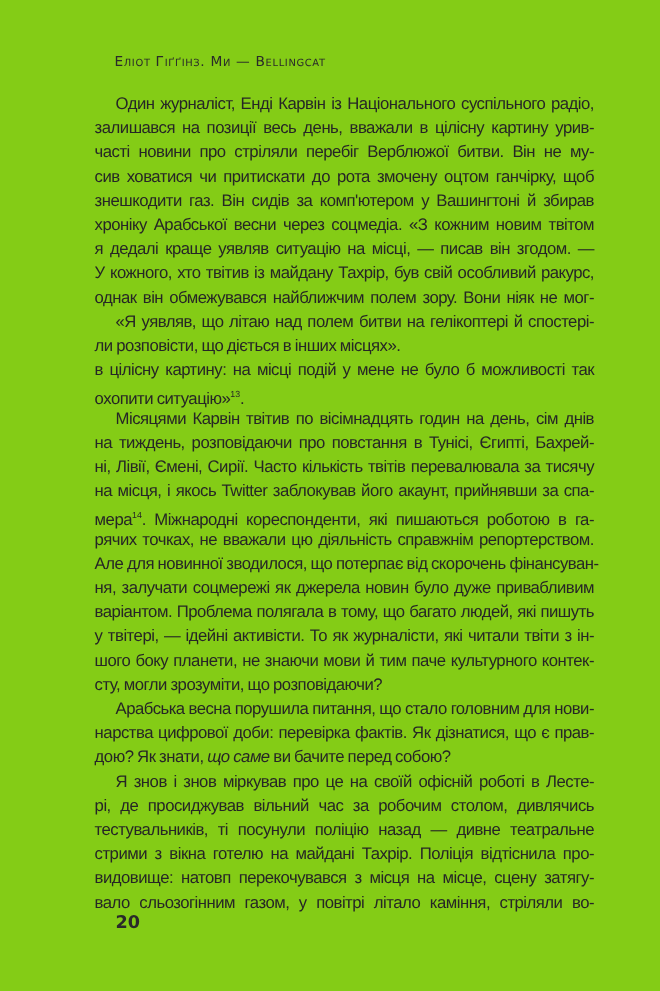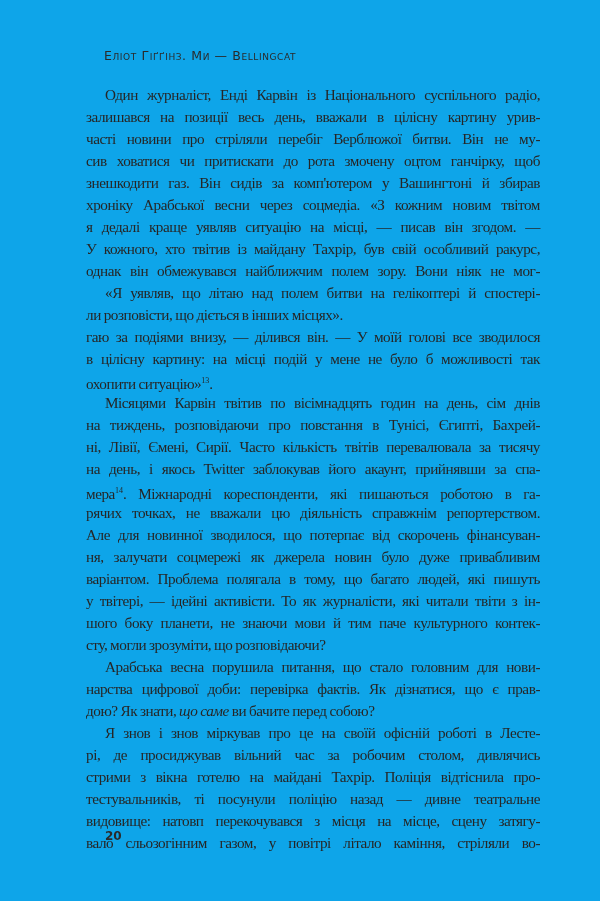--- a/index.html
+++ b/index.html
@@ -1,39 +1,39 @@
 <!DOCTYPE html>
 <html><head>
 <meta charset="utf-8">
 <style>
   html, body { margin: 0; padding: 0; background: #ffffff; }
   body { width: 600px; height: 901px; position: relative; overflow: hidden; }
-  .page { position: absolute; left: 0; top: 0; width: 600px; height: 901px; background: #0ea5e9; }
+  .page { position: absolute; left: 0; top: 0; width: 600px; height: 901px; background: #84cc16; }
   .running-head {
     position: absolute; left: 104px; top: 48px;
     font-family: "DejaVu Sans", sans-serif; font-size: 12.5px; letter-spacing: 0.6px;
     color: #2a2a2a; font-variant: small-caps;
   }
   .body-text {
     position: absolute; left: 86px; top: 84px; width: 454px;
-    font-family: Liberation Serif, serif; font-size: 15.2px; line-height: 22px;
+    font-family: Liberation Sans, sans-serif; font-size: 15.2px; line-height: 22px;
     color: #262626;
   }
   .line {
     display: block; height: 22px; white-space: nowrap;
     text-align: justify; text-align-last: justify;
     letter-spacing: -0.45px; word-spacing: -0.5px;
   }
   .line.indent { padding-left: 19px; }
   .line.last { text-align-last: left; }
   .sup { font-size: 8px; vertical-align: 6px; letter-spacing: 0; }
   .em { font-style: italic; }
   .page-number {
     position: absolute; left: 105px; top: 829px;
-    font-family: "DejaVu Sans", sans-serif; font-size: 12px; font-weight: bold; color: #2a2a2a;
+    font-family: "DejaVu Sans", sans-serif; font-size: 16px; font-weight: bold; color: #2a2a2a;
   }
 </style>
 </head>
 <body>
 
 <div class="page">
   <div class="running-head">Еліот Гіґґінз. Ми — Bellingcat</div>
 
   <div class="body-text">
 
@@ -42,43 +42,42 @@
     <span class="line">часті новини про стріляли перебіг Верблюжої битви. Він не му-</span>
     <span class="line">сив ховатися чи притискати до рота змочену оцтом ганчірку, щоб</span>
     <span class="line">знешкодити газ. Він сидів за комп'ютером у Вашингтоні й збирав</span>
     <span class="line">хроніку Арабської весни через соцмедіа. «З кожним новим твітом</span>
     <span class="line">я дедалі краще уявляв ситуацію на місці, — писав він згодом. —</span>
     <span class="line">У кожного, хто твітив із майдану Тахрір, був свій особливий ракурс,</span>
     <span class="line">однак він обмежувався найближчим полем зору. Вони ніяк не мог-</span>
     <span class="line indent">«Я уявляв, що літаю над полем битви на гелікоптері й спостері-</span>
 
     <span class="line last">ли розповісти, що діється в інших місцях».</span>
-    <span class="line">гаю за подіями внизу, — ділився він. — У моїй голові все зводилося</span>
     <span class="line">в цілісну картину: на місці подій у мене не було б можливості так</span>
     <span class="line last"><span>охопити ситуацію»</span><span class="sup">13</span><span>.</span></span>
 
     <span class="line indent">Місяцями Карвін твітив по вісімнадцять годин на день, сім днів</span>
     <span class="line">на тиждень, розповідаючи про повстання в Тунісі, Єгипті, Бахрей-</span>
     <span class="line">ні, Лівії, Ємені, Сирії. Часто кількість твітів перевалювала за тисячу</span>
-    <span class="line">на день, і якось Twitter заблокував його акаунт, прийнявши за спа-</span>
+    <span class="line">на місця, і якось Twitter заблокував його акаунт, прийнявши за спа-</span>
     <span class="line"><span>мера</span><span class="sup">14</span><span>. Міжнародні кореспонденти, які пишаються роботою в га-</span></span>
     <span class="line">рячих точках, не вважали цю діяльність справжнім репортерством.</span>
     <span class="line">Але для новинної зводилося, що потерпає від скорочень фінансуван-</span>
     <span class="line">ня, залучати соцмережі як джерела новин було дуже привабливим</span>
     <span class="line">варіантом. Проблема полягала в тому, що багато людей, які пишуть</span>
     <span class="line">у твітері, — ідейні активісти. То як журналісти, які читали твіти з ін-</span>
     <span class="line">шого боку планети, не знаючи мови й тим паче культурного контек-</span>
     <span class="line last">сту, могли зрозуміти, що розповідаючи?</span>
 
     <span class="line indent">Арабська весна порушила питання, що стало головним для нови-</span>
     <span class="line">нарства цифрової доби: перевірка фактів. Як дізнатися, що є прав-</span>
     <span class="line last"><span>дою? Як знати, </span><span class="em">що саме</span> <span>ви бачите перед собою?</span></span>
 
     <span class="line indent">Я знов і знов міркував про це на своїй офісній роботі в Лесте-</span>
     <span class="line">рі, де просиджував вільний час за робочим столом, дивлячись</span>
+    <span class="line">тестувальників, ті посунули поліцію назад — дивне театральне</span>
     <span class="line">стрими з вікна готелю на майдані Тахрір. Поліція відтіснила про-</span>
-    <span class="line">тестувальників, ті посунули поліцію назад — дивне театральне</span>
     <span class="line">видовище: натовп перекочувався з місця на місце, сцену затягу-</span>
     <span class="line">вало сльозогінним газом, у повітрі літало каміння, стріляли во-</span>
   </div>
 
   <div class="page-number">20</div>
 </div>
 
 </body></html>

